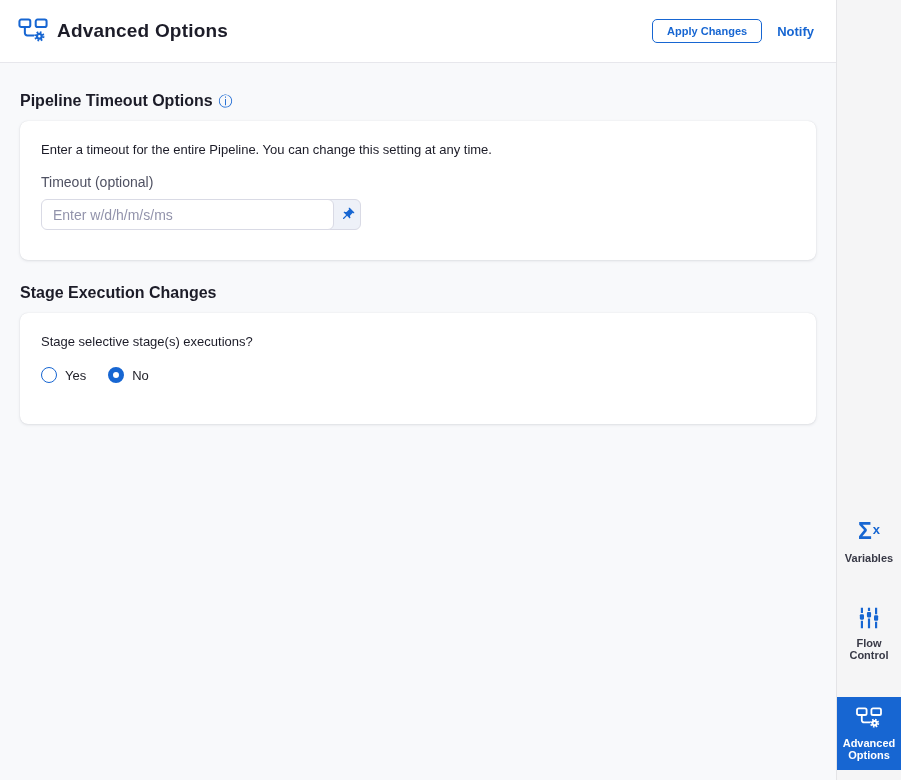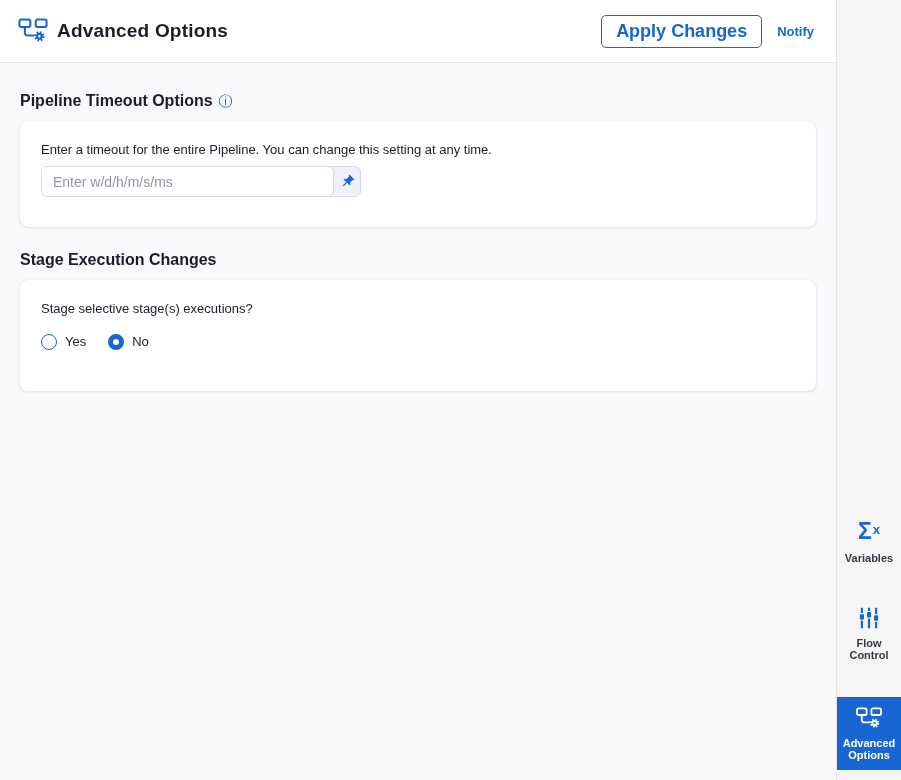--- a/index.html
+++ b/index.html
@@ -25,21 +25,21 @@
   }
   .hdr-icon { width: 30px; height: 26px; color: #1766D2; flex: none; display:flex; align-items:center; }
   .page-title {
     font-size: 19px; font-weight: bold; color: #1C1C28;
     margin-left: 9px; letter-spacing: 0.2px; white-space: nowrap;
   }
   .spacer { flex: 1; }
   .apply-btn {
     background: #ffffff; color: #1766D2;
     border: 1.6px solid #1766D2; border-radius: 5px;
-    font-family: inherit; font-size: 18px; font-weight: bold;
+    font-family: inherit; font-size: 11px; font-weight: bold;
     padding: 5px 14px; cursor: pointer; white-space: nowrap; text-align: center;
   }
   .discard-link {
     color: #1766D2; font-size: 13px; font-weight: bold;
     margin-left: 15px; cursor: pointer; text-decoration: none; white-space: nowrap;
   }
 
   .content { padding: 29px 20px 0 20px; }
   .section-heading {
     display: flex; align-items: center; gap: 6px;
@@ -70,21 +70,21 @@
   .pin-btn {
     width: 34px; height: 31px; margin-left: -7px;
     border: 1px solid #D9DAE5; border-radius: 0 6px 6px 0;
     background: #EEF1F8; cursor: pointer; z-index: 0;
     display: flex; align-items: center; justify-content: center;
     padding-left: 6px; color: #1766D2;
   }
 
   .card.stage { margin-top: 0; padding-bottom: 41px; }
   .radio-row { display: flex; align-items: center; margin-top: 18px; gap: 22px; }
-  .radio-opt { display: flex; align-items: flex-start; gap: 8px; font-size: 13px; color: #22222A; cursor: pointer; }
+  .radio-opt { display: flex; align-items: center; gap: 8px; font-size: 13px; color: #22222A; cursor: pointer; }
   .radio {
     width: 16px; height: 16px; border-radius: 50%;
     border: 1.5px solid #1766D2; background: #ffffff; flex: none;
   }
   .radio.checked { border-width: 5px; }
 
   
   .sidebar {
     position: absolute; right: 0; top: 0;
     width: 65px; height: 780px;
@@ -137,20 +137,21 @@
 
   <div class="content">
 
     <div class="section-heading">
       <span>Pipeline Timeout Options</span>
       <span class="info-icon"></span>
     </div>
 
     <div class="card">
       <p class="card-desc">Enter a timeout for the entire Pipeline. You can change this setting at any time.</p>
+      <div class="field-label">Timeout (optional)</div>
       <div class="input-row">
         <input class="timeout-input" type="text" placeholder="Enter w/d/h/m/s/ms" style="">
         <button class="pin-btn">
           <span style="display:flex;">
             <svg width="15" height="15" viewBox="0 0 24 24" fill="currentColor">
               <g transform="rotate(45 12 12)">
                 <path d="M16 9V4h1c.55 0 1-.45 1-1s-.45-1-1-1H7c-.55 0-1 .45-1 1s.45 1 1 1h1v5c0 1.66-1.34 3-3 3v2h5.97v7l1 1 1-1v-7H19v-2c-1.66 0-3-1.34-3-3z"></path>
               </g>
             </svg>
           </span>

